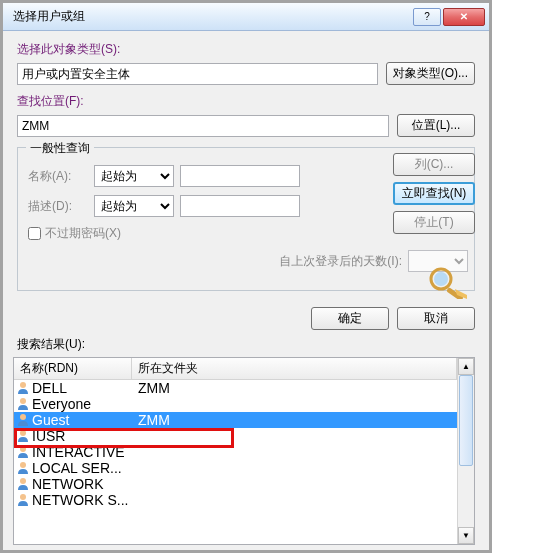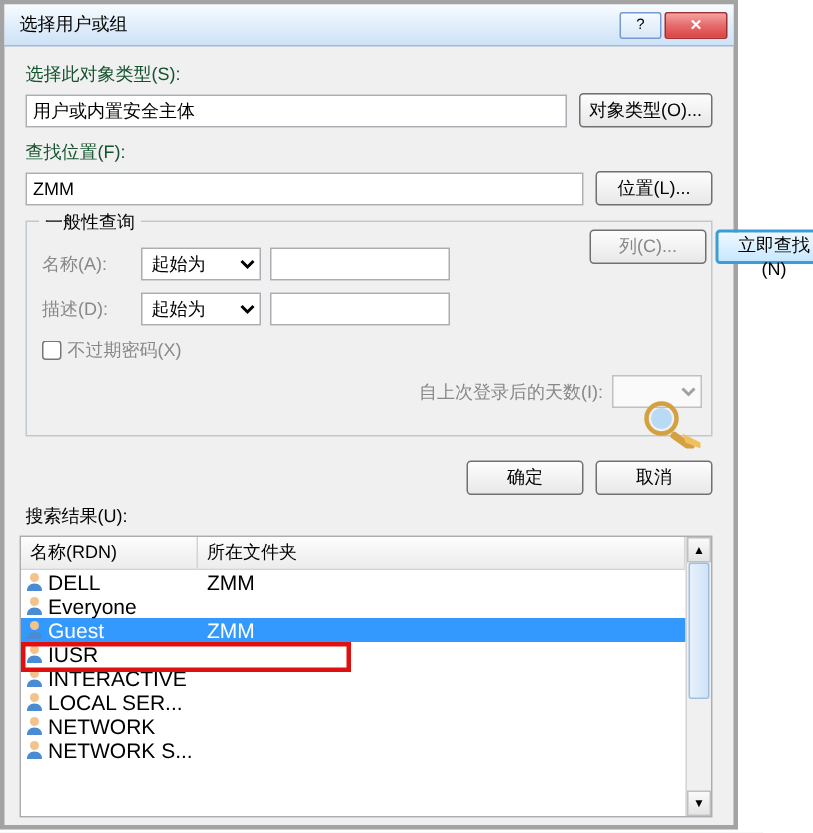--- a/index.html
+++ b/index.html
@@ -4,36 +4,36 @@
 <style>
 * { box-sizing: border-box; margin: 0; padding: 0; }
 body { font-family: "Microsoft YaHei", "SimSun", Tahoma, sans-serif; font-size: 12px; background: #fff; width: 542px; height: 555px; overflow: hidden; }
 .dialog { border: 3px solid #a3a3a3; width: 492px; height: 553px; background: #f0f0f0; position: relative; }
 .titlebar { height: 28px; background: linear-gradient(to bottom, #f7fbff 0%, #e1eefb 50%, #cee2f7 100%); display: flex; align-items: center; padding: 0 4px; border-bottom: 1px solid #a0b8d8; }
 .titlebar-text { flex: 1; padding-left: 6px; font-size: 12px; color: #000; }
 .titlebar-btns { display: flex; gap: 2px; }
 .tbtn { width: 28px; height: 18px; border: 1px solid #7a9acf; border-radius: 2px; background: linear-gradient(to bottom, #f5faff, #d8e8f8); display: flex; align-items: center; justify-content: center; font-size: 10px; cursor: pointer; }
 .tbtn.close { width: 42px; background: linear-gradient(to bottom, #f5a3a3, #e56b6b 50%, #d94545); border-color: #a03030; color: #fff; font-weight: bold; }
 .content { padding: 10px 14px 10px 14px; }
-.lbl { display: block; margin-bottom: 4px; color: #14532d; }
+.lbl { display: block; margin-bottom: 4px; color: #701a75; }
 .field { width: 100%; height: 22px; border: 1px solid #abadb3; background: #fff; padding: 2px 4px; font-family: inherit; font-size: 12px; }
 .row { display: flex; align-items: flex-end; gap: 8px; margin-bottom: 8px; }
 .row .field { flex: 1; }
 .btn { height: 23px; min-width: 78px; border: 1px solid #707070; border-radius: 3px; background: linear-gradient(to bottom, #fdfdfd, #e8e8e8); font-family: inherit; font-size: 12px; cursor: pointer; padding: 0 6px; }
 .btn:disabled { color: #888; }
 .btn.highlight { border: 2px solid #3b9dd8; background: linear-gradient(to bottom,#eef8ff,#c8e8ff); }
 .fieldset { border: 1px solid #c0c8d0; padding: 8px 6px 10px 10px; margin-top: 10px; position: relative; }
 .fieldset-title { position: relative; top: -16px; left: -2px; background: #f0f0f0; padding: 0 4px; display: inline-block; }
 .form-row { display: flex; align-items: center; gap: 6px; margin-bottom: 8px; }
 .form-row .flabel { width: 60px; color: #888; }
 .select { height: 22px; border: 1px solid #abadb3; background: #fff; font-family: inherit; font-size: 12px; padding: 0 2px; width: 80px; }
 .textfield { height: 22px; border: 1px solid #abadb3; background: #fff; flex: 1; max-width: 120px; }
 .chk-row { display: flex; align-items: center; gap: 4px; margin-bottom: 4px; color: #888; }
 .chk-row input { margin: 0; }
-.right-col { position: absolute; right: 14px; top: 150px; display: flex; flex-direction: row; gap: 6px; width: 82px; }
+.right-col { position: absolute; right: 14px; top: 150px; display: flex; flex-direction: column; gap: 6px; width: 82px; }
 .search-icon { position: absolute; right: 18px; top: 262px; width: 44px; height: 34px; }
 .search-svg { width: 44px; height: 34px; }
 .btn-row { display: flex; justify-content: flex-end; gap: 8px; padding: 6px 14px 0 0; }
 .results-label { padding: 6px 14px 4px 14px; }
 .results { margin: 0 14px 10px 10px; border: 1px solid #abadb3; background: #fff; height: 188px; position: relative; display:flex; }
 .results-inner { flex:1; overflow:hidden; position:relative; }
 .cols { display: flex; background: linear-gradient(to bottom,#fdfdfd,#ececec); border-bottom: 1px solid #d4d4d4; height: 22px; align-items: center; }
 .col { padding: 0 6px; border-right: 1px solid #d4d4d4; height: 100%; display: flex; align-items: center; }
 .col1 { width: 118px; } .col2 { flex: 1; }
 .item { display: flex; align-items: center; height: 16px; font-size: 14px; }

